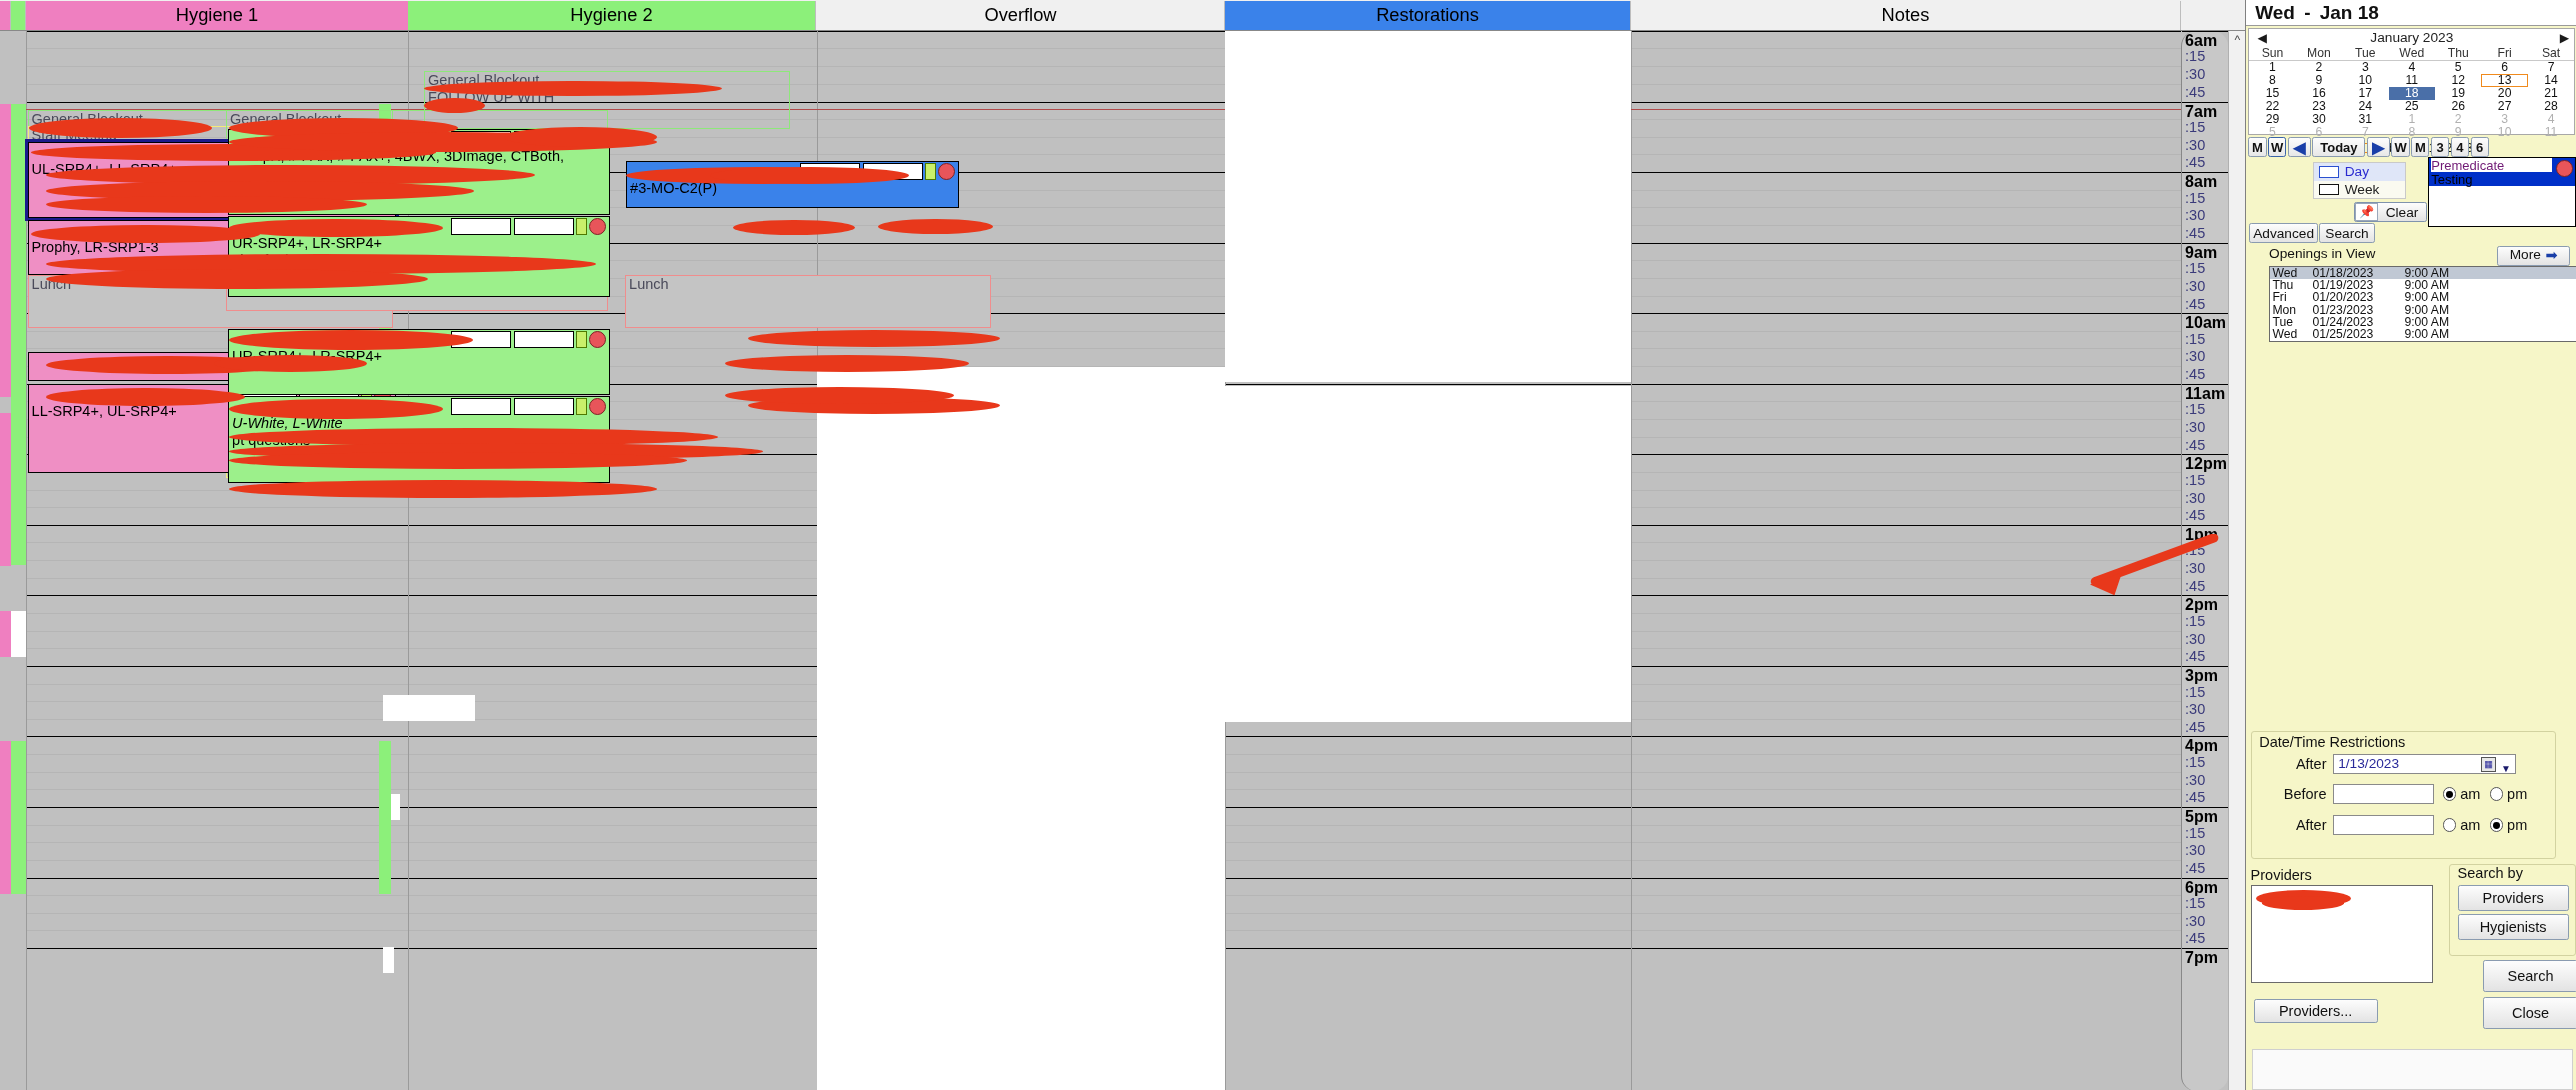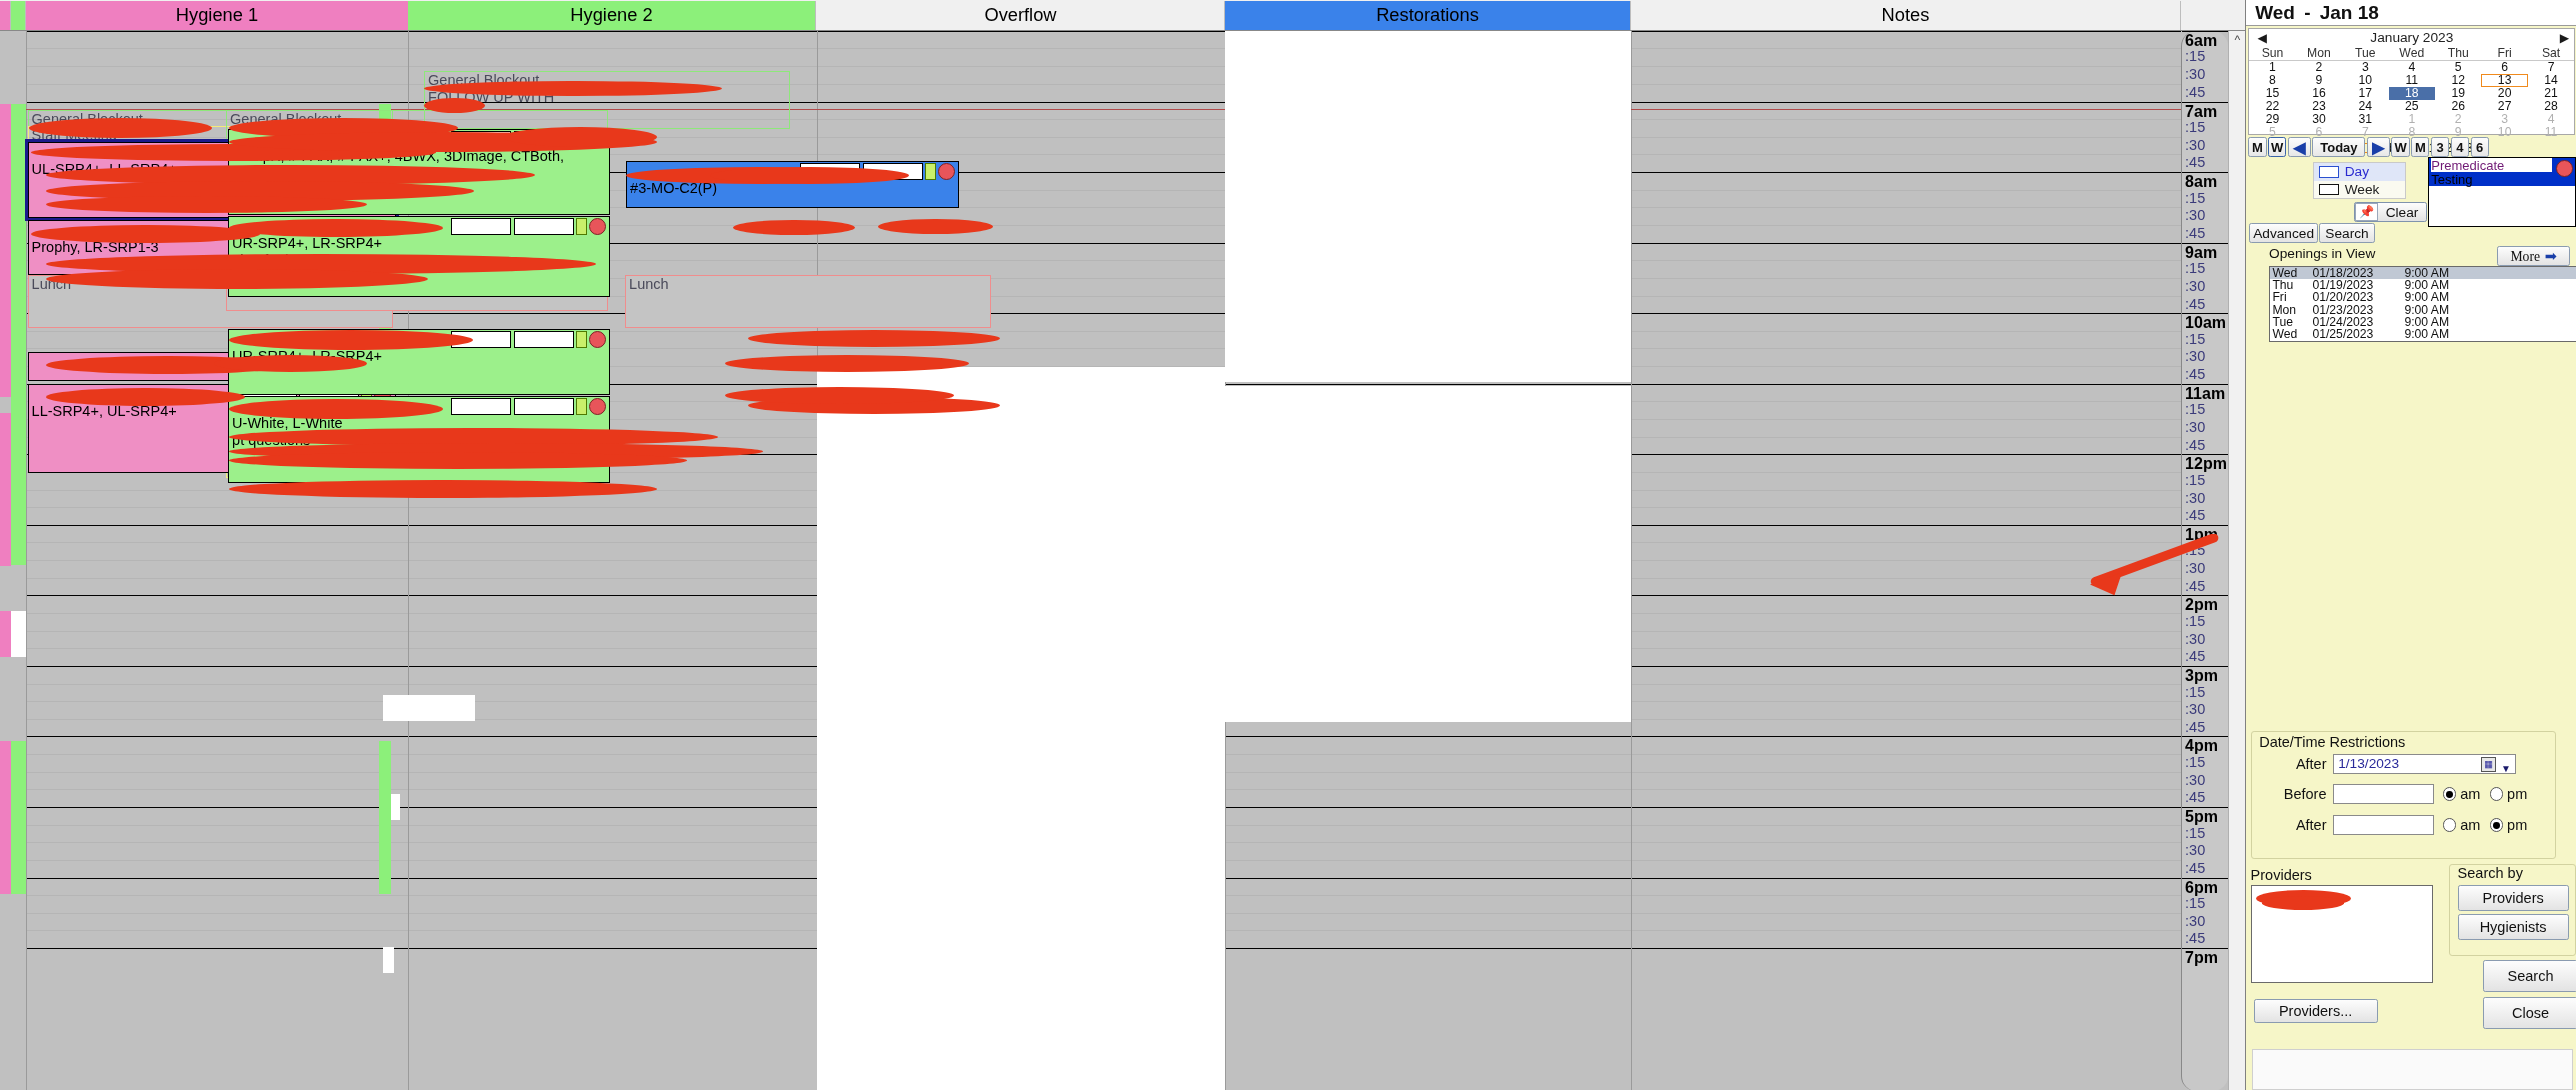--- a/index.html
+++ b/index.html
@@ -249,22 +249,22 @@
   }
 
   .openings {
     position: absolute; left: 3.1px; top: 246px; width: 327px; height: 98px; margin-left: 20px;
   }
   .openings-label { font-size: 13.7px; color: #111; }
   .more-btn {
     position: absolute; right: 26px; top: 0; width: 73px; height: 20px;
     border: 0.8px solid #8a9bb0; border-radius: 2.3px;
     background: linear-gradient(#fdfdfd,#e3e3e3);
-    display:flex; align-items:flex-end; justify-content:center; gap:4.6px;
-    font-size: 13.7px; color:#111;font-family:Liberation Serif, serif;
+    display:flex; align-items:flex-start; justify-content:center; gap:4.6px;
+    font-size: 13.7px; color:#111;
   }
   .more-btn .ar { color:#1a3fa8; font-size:14.5px; }
   .x-btn {
     position: absolute; right: 1.5px; top: 0; width: 20px; height: 20px;
     display:flex; align-items:center; justify-content:center;
     font-size: 17px; font-weight: bold; color: #111;
   }
   .openings-list {
     position: absolute; left: 0; top: 20px; width: 308px; height: 76px;
     background: #ffffff; border: 0.8px solid #6a6a6a; overflow: hidden;
@@ -540,21 +540,21 @@
           <div class="line" style="white-space: normal;">UR-SRP4+, LR-SRP4+</div>
           <div class="chips">
             <div class="chip"></div>
             <div class="chip"></div>
             <div class="chip small"></div>
             <div class="dot-red"></div>
           </div>
         </div>
         <div class="appt green" style="top: 365px; left: 228px; width: 382px; height: 87px;">
           <div class="line">&nbsp;</div>
-          <div class="line" style="white-space: normal;">U-White, L-White</div>
+          <div class="line" style="white-space: normal; font-style: italic;">U-White, L-White</div>
           <div class="line">pt questions</div>
           <div class="line" style="margin-top: 34px;">FILE - NH</div>
           <div class="chips">
             <div class="chip"></div>
             <div class="chip"></div>
             <div class="chip small"></div>
             <div class="dot-red"></div>
           </div>
         </div>
         <div class="appt blue" style="top: 130px; left: 626px; width: 333px; height: 47px;">

